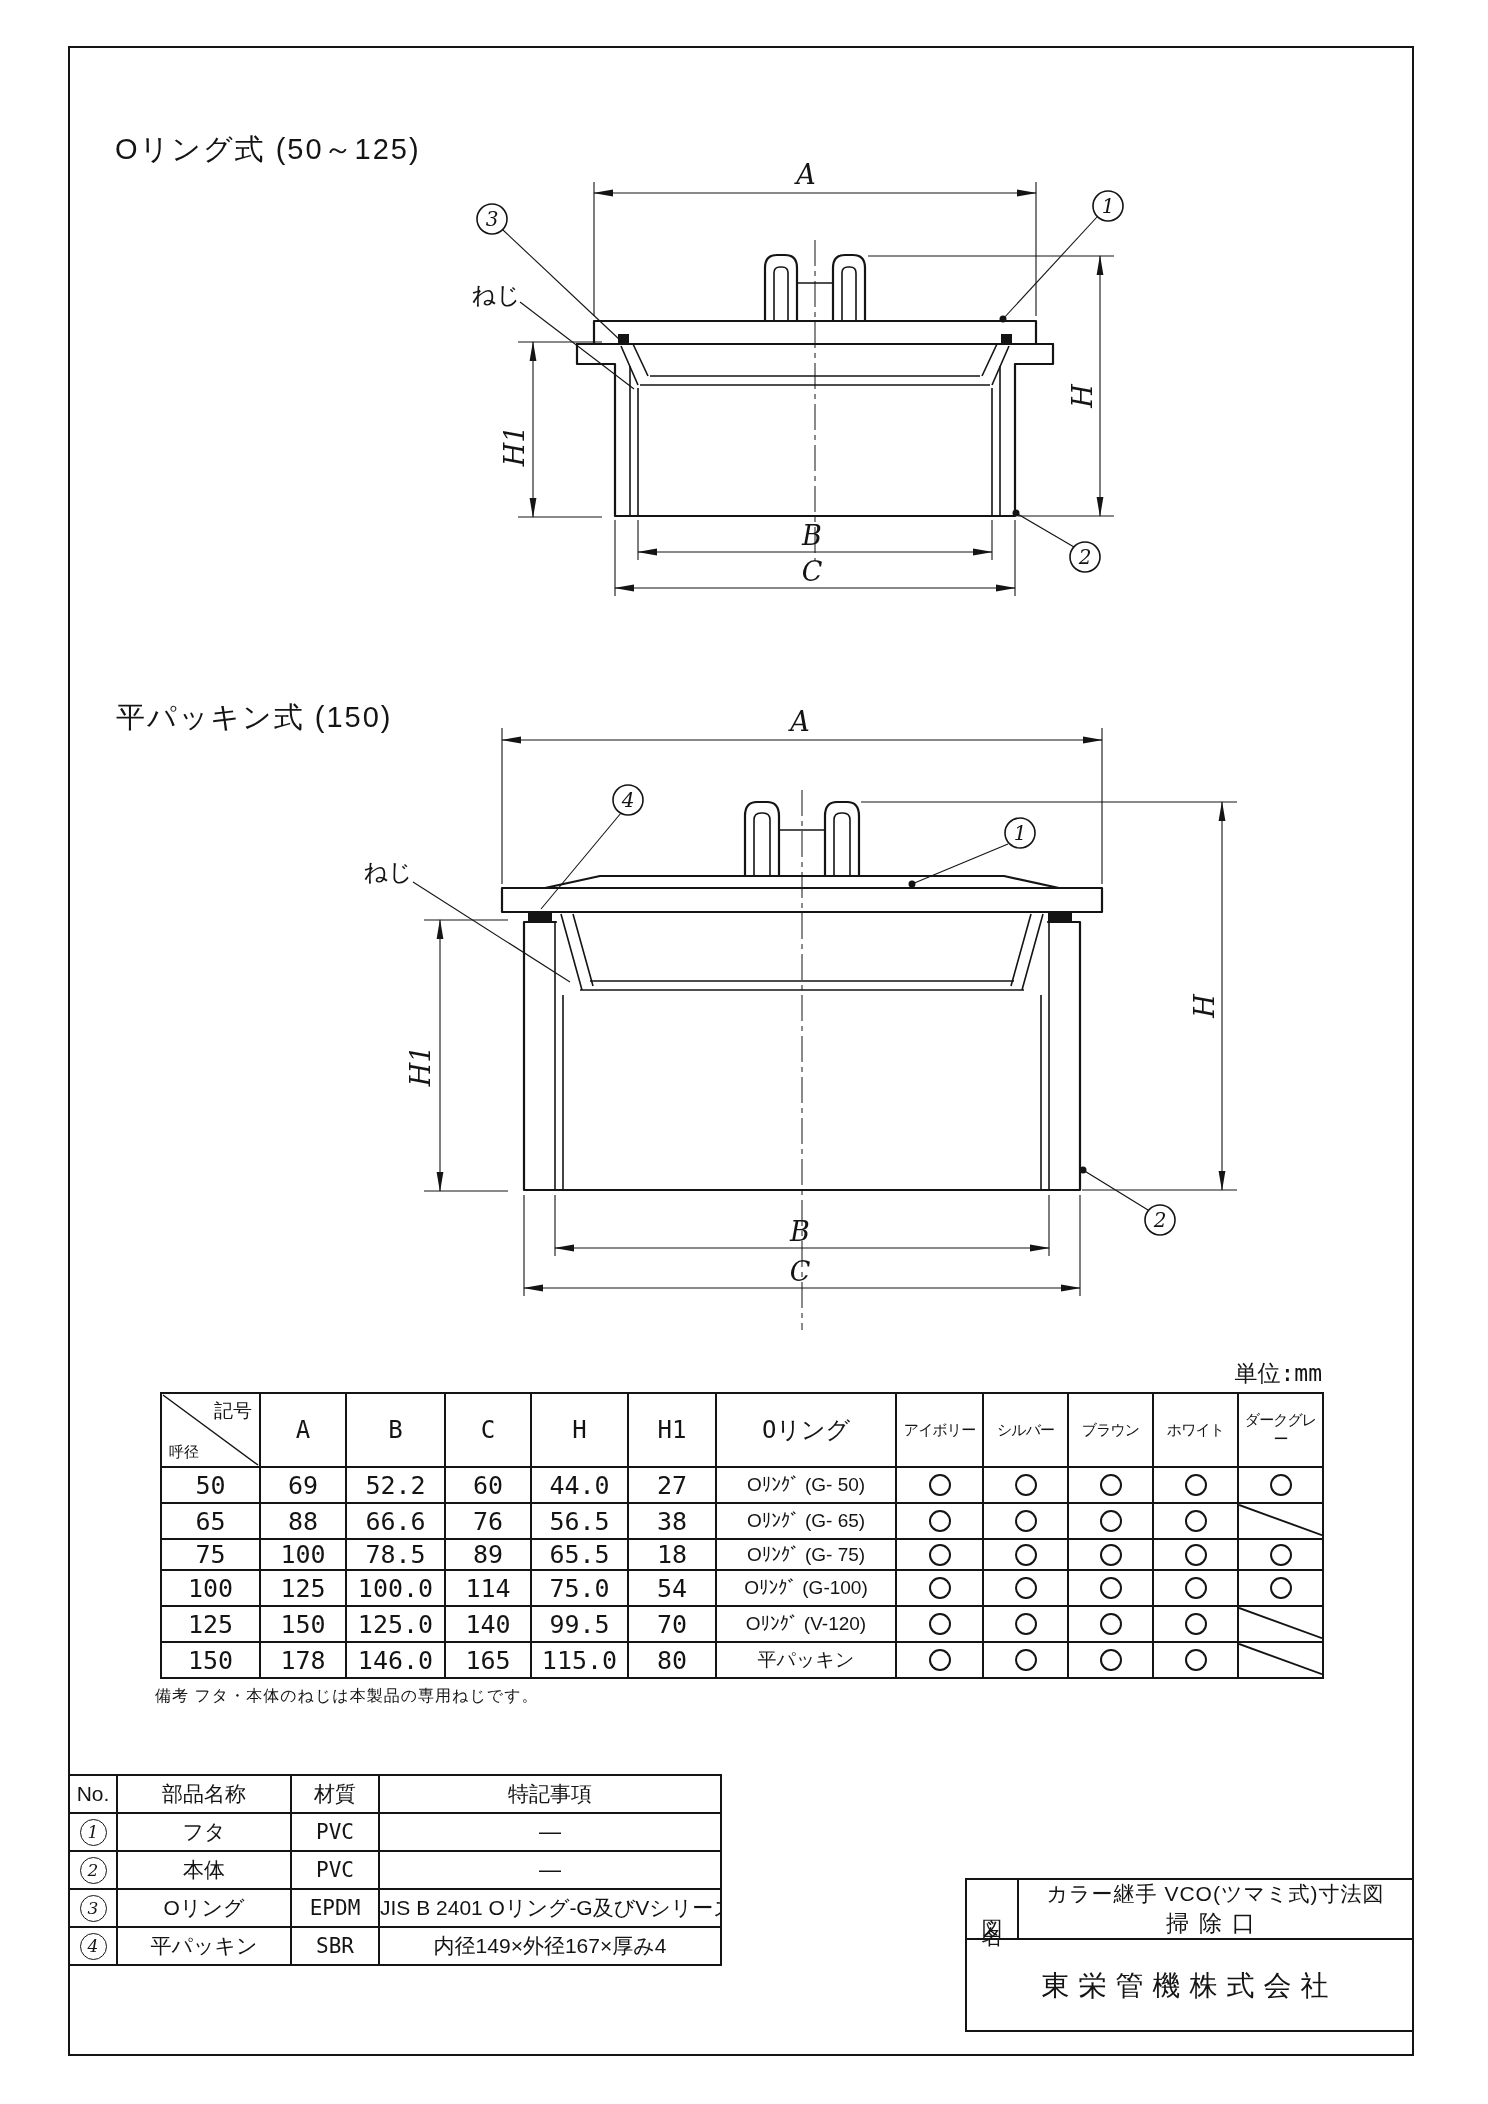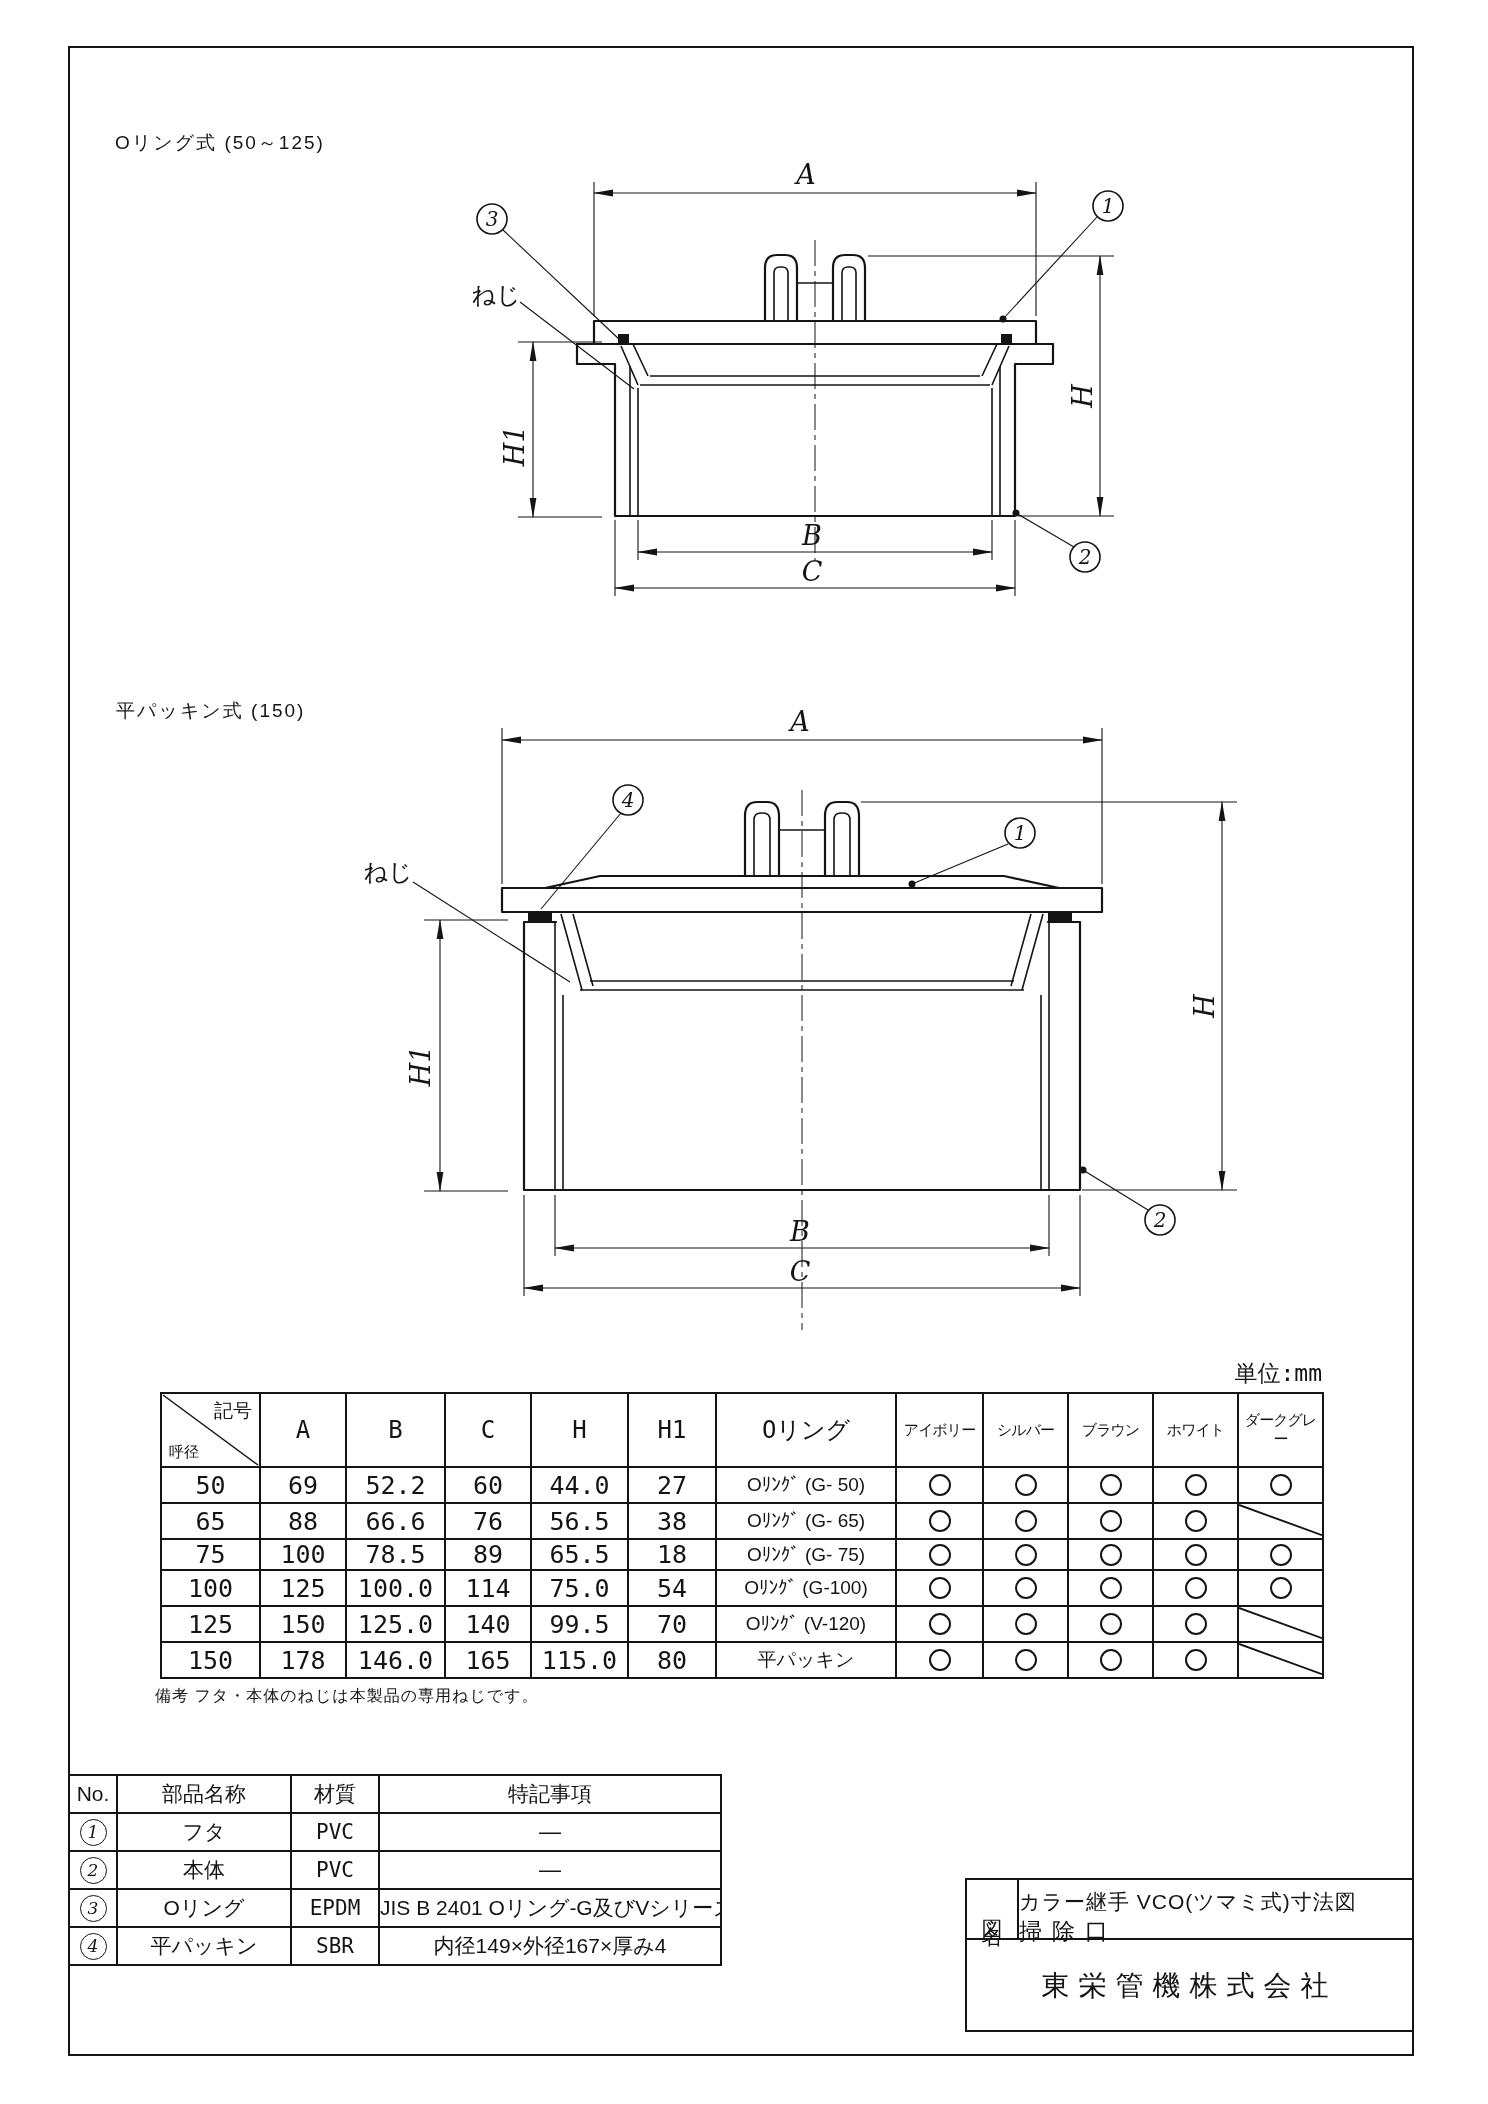--- a/index.html
+++ b/index.html
@@ -1,20 +1,20 @@
 <!DOCTYPE html>
 <html><head>
 <meta charset="utf-8">
 <style>
   html,body{margin:0;padding:0;background:#fff}
   .page{position:relative;width:1488px;height:2104px;background:#ffffff;
         font-family:"Liberation Sans",sans-serif;color:#141414;overflow:hidden}
   .frame{position:absolute;left:68px;top:46px;width:1346px;height:2010px;
          border:2.5px solid #141414;box-sizing:border-box}
-  .heading{position:absolute;font-size:19px;letter-spacing:2px;white-space:pre}
+  .heading{position:absolute;font-size:29px;letter-spacing:2px;white-space:pre}
   .units{position:absolute;left:1100px;top:1358px;width:222px;text-align:right;
          font-size:23px;font-family:"DejaVu Sans Mono",monospace}
   .note{position:absolute;left:155px;top:1686px;font-size:16px;letter-spacing:1px}
 
   svg.draw{position:absolute;left:0;top:0}
   .outline{fill:none;stroke:#141414;stroke-width:2.2;stroke-linejoin:round;stroke-linecap:round}
   .thin{fill:none;stroke:#141414;stroke-width:1.6}
   .dim{fill:none;stroke:#141414;stroke-width:1.1}
   .cl{fill:none;stroke:#141414;stroke-width:1;stroke-dasharray:26 5 5 5}
   .solidfill{fill:#141414;stroke:none}
@@ -49,21 +49,21 @@
   td.pspec.dash{font-size:22px}
   .cnum{display:inline-block;width:25px;height:25px;line-height:24px;border:1.5px solid #141414;
         border-radius:50%;font-size:17px;font-style:italic;font-family:"DejaVu Serif",serif}
 
   .tblock{position:absolute;left:965px;top:1878px;width:449px;height:154px;
           border:2.5px solid #141414;box-sizing:border-box;background:#fff}
   .tb-top{height:60px;display:flex;border-bottom:2px solid #141414;box-sizing:border-box}
   .tb-zu{width:52px;border-right:2px solid #141414;box-sizing:border-box;
          display:flex;align-items:center;justify-content:center}
   .tb-zu span{writing-mode:vertical-rl;font-size:21px;letter-spacing:6px}
-  .tb-title{flex:1;padding-top:8px}
+  .tb-title{flex:1;text-align:center;padding-top:0}
   .tb-l1{font-size:21px;letter-spacing:1px}
   .tb-l2{font-size:23px;letter-spacing:10px}
   .tb-co{height:92px;display:flex;align-items:center;justify-content:center;
          font-size:28px;letter-spacing:9px}
 </style>
 </head>
 <body>
 
 <div class="page">
   <div class="frame"></div>

